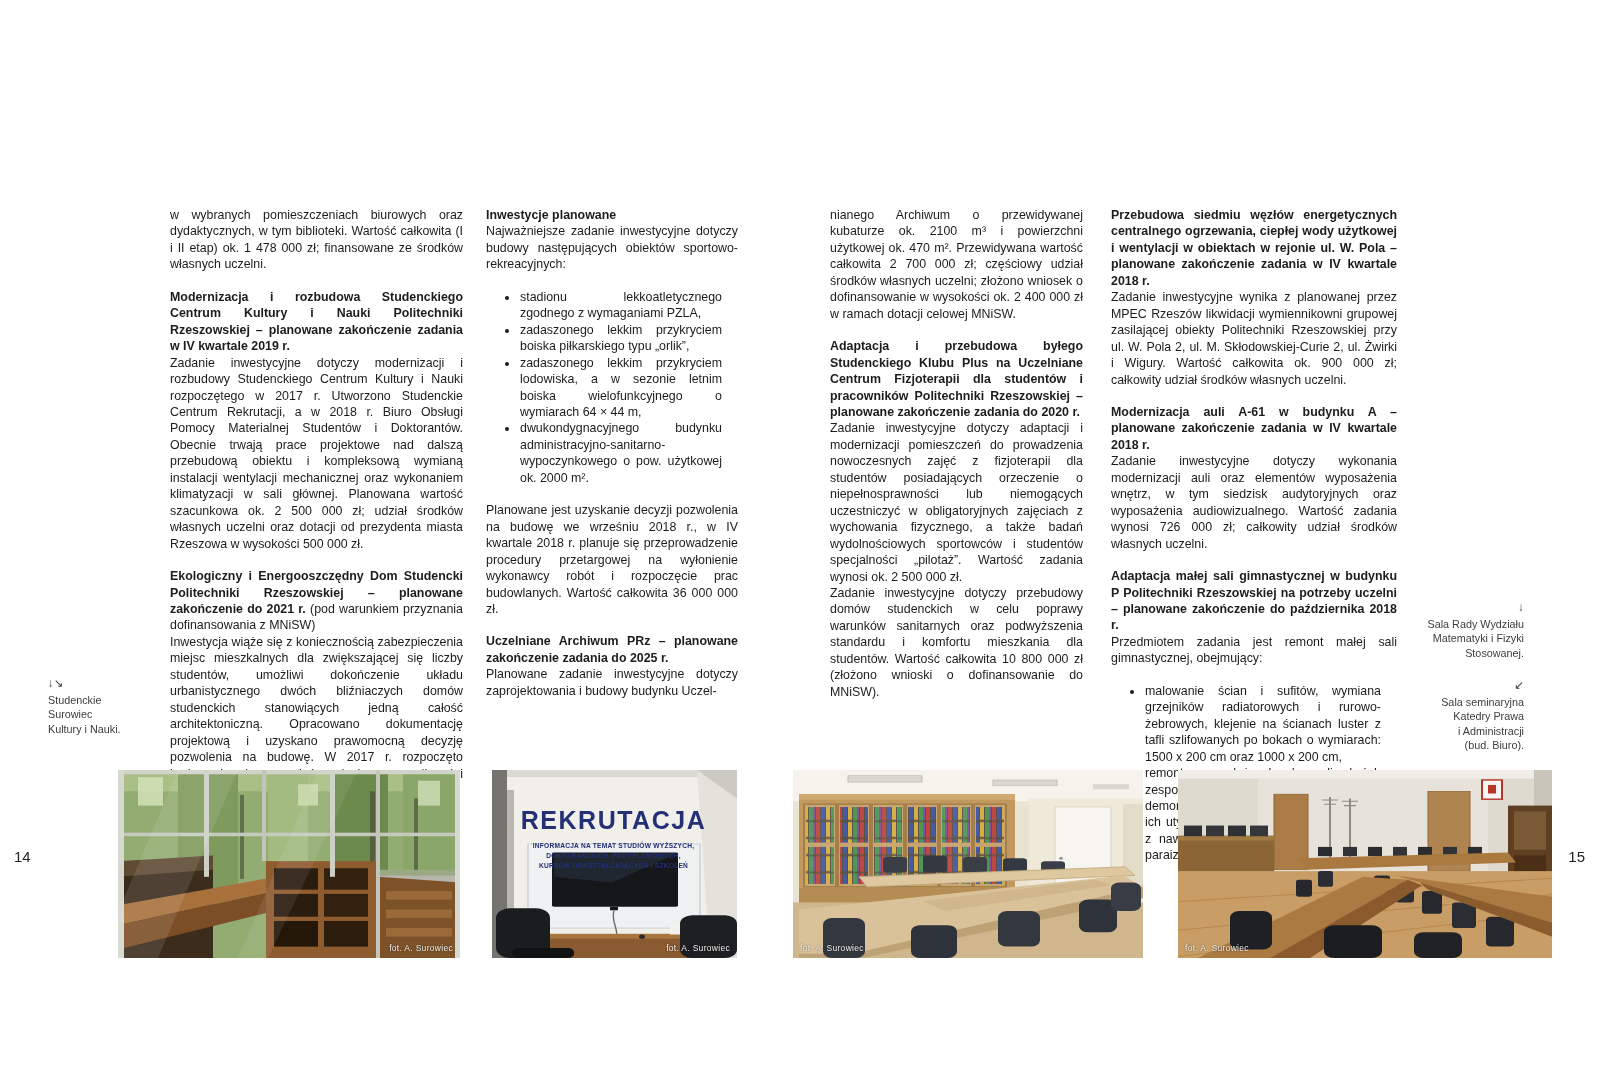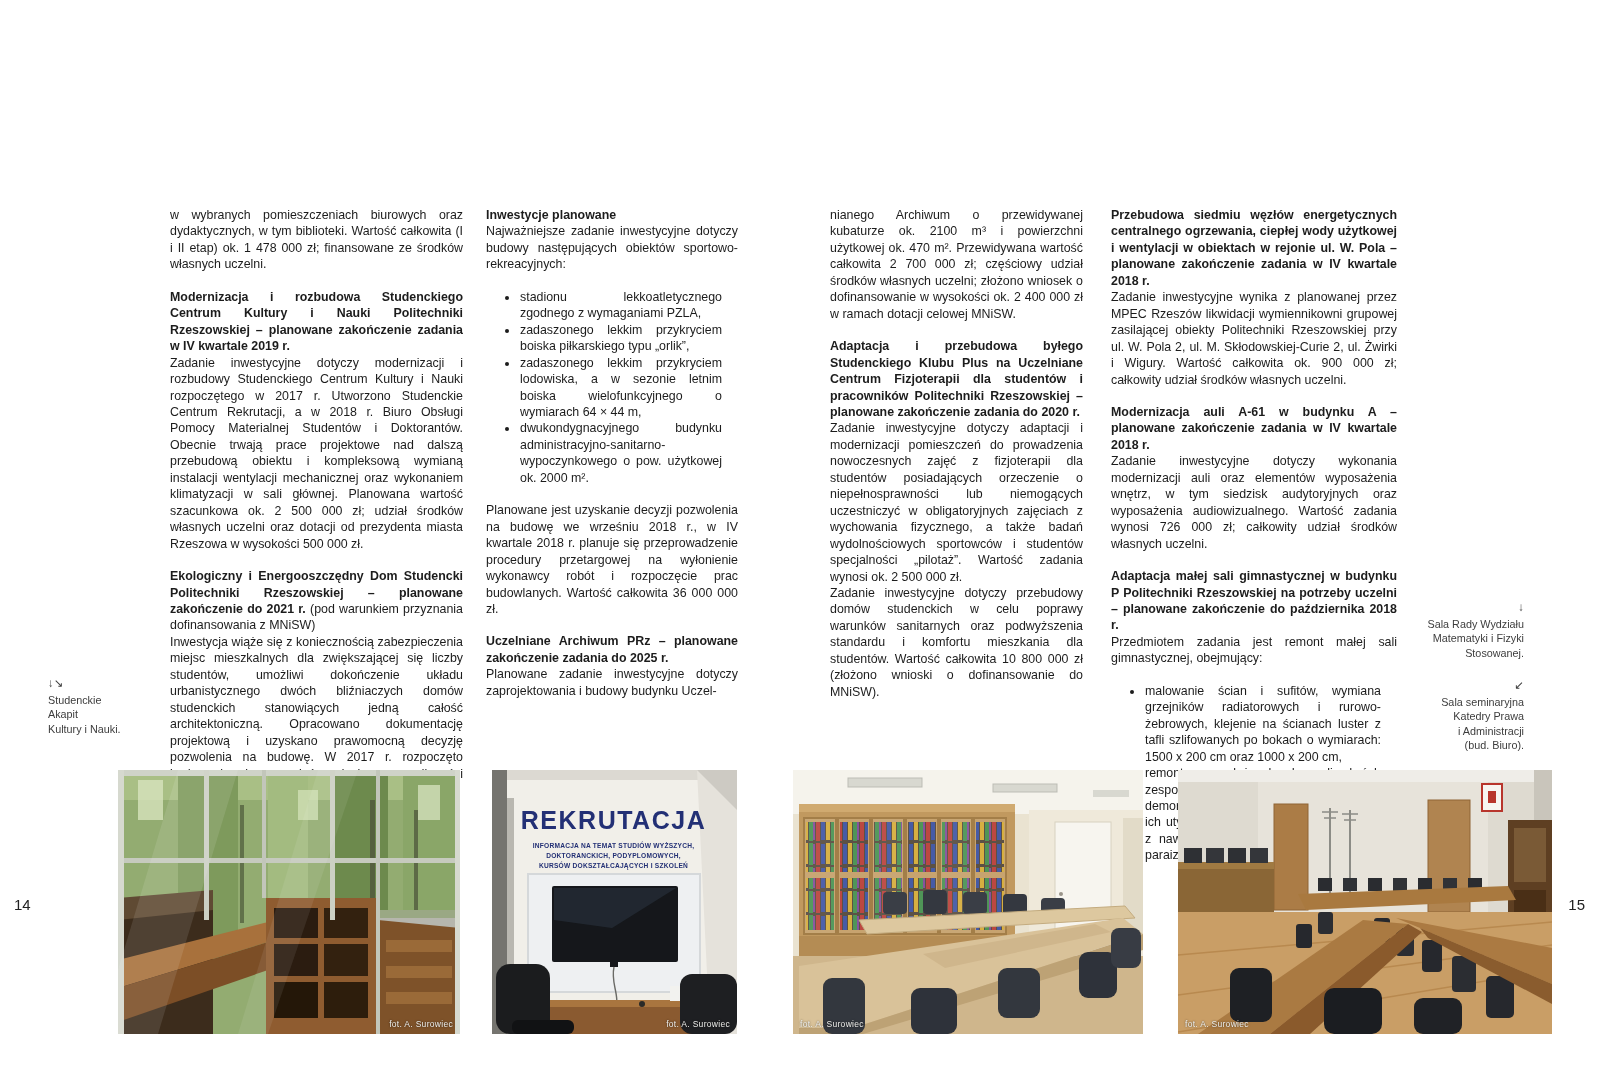--- a/index.html
+++ b/index.html
@@ -20,25 +20,25 @@
   ul.bullets{margin:16px;padding:0 0 0 17px;list-style:disc outside;}
   ul.bullets li{padding-left:1px;}
   
   .caption{position:absolute;font-size:10.8px;line-height:14.6px;color:#3d3d3d;}
   .caption .arr{font-size:11.5px;margin-bottom:2px;}
   .cap-left{left:48px;top:676px;text-align:left;}
   .cap-right{right:76px;text-align:right;}
   .cap-r1{top:600px;}
   .cap-r2{top:678px;}
   
-  .pagenum{position:absolute;top:848px;font-size:15px;color:#222;margin-top:48px;}
+  .pagenum{position:absolute;top:848px;font-size:15px;color:#222;}
   .pn-left{left:14px;}
   .pn-right{right:15px;}
   
-  .photo{position:absolute;top:770px;height:264px;margin:0;overflow:hidden;background:#ef4444;}
+  .photo{position:absolute;top:770px;height:188px;margin:0;overflow:hidden;background:#ef4444;}
   .photo svg{display:block;width:100%;height:100%;}
   .photo-1{left:118px;width:342px;}
   .photo-2{left:492px;width:245px;}
   .photo-3{left:793px;width:350px;}
   .photo-4{left:1178px;width:374px;}
   .credit{position:absolute;bottom:5px;font-size:8.5px;letter-spacing:.3px;color:#ededea;text-shadow:0 0 2px rgba(0,0,0,.6);}
   .credit-r{right:7px;}
   .credit-l{left:7px;}
   
   .sign{position:absolute;left:12px;right:14px;top:36px;text-align:center;color:#233075;}
@@ -50,21 +50,21 @@
 <body>
 
 <div class="spread">
 
   <div class="pagenum pn-left">14</div>
   <div class="pagenum pn-right">15</div>
 
   <div class="caption cap-left">
     <div class="arr">↓↘</div>
     <div>Studenckie</div>
-    <div>Akapit</div>
+    <div>Surowiec</div>
     <div>Kultury i Nauki.</div>
   </div>
 
   <div class="caption cap-right cap-r1">
     <div class="arr">↓</div>
     <div>Sala Rady Wydziału</div>
     <div>Matematyki i Fizyki</div>
     <div>Stosowanej.</div>
   </div>
   <div class="caption cap-right cap-r2">

